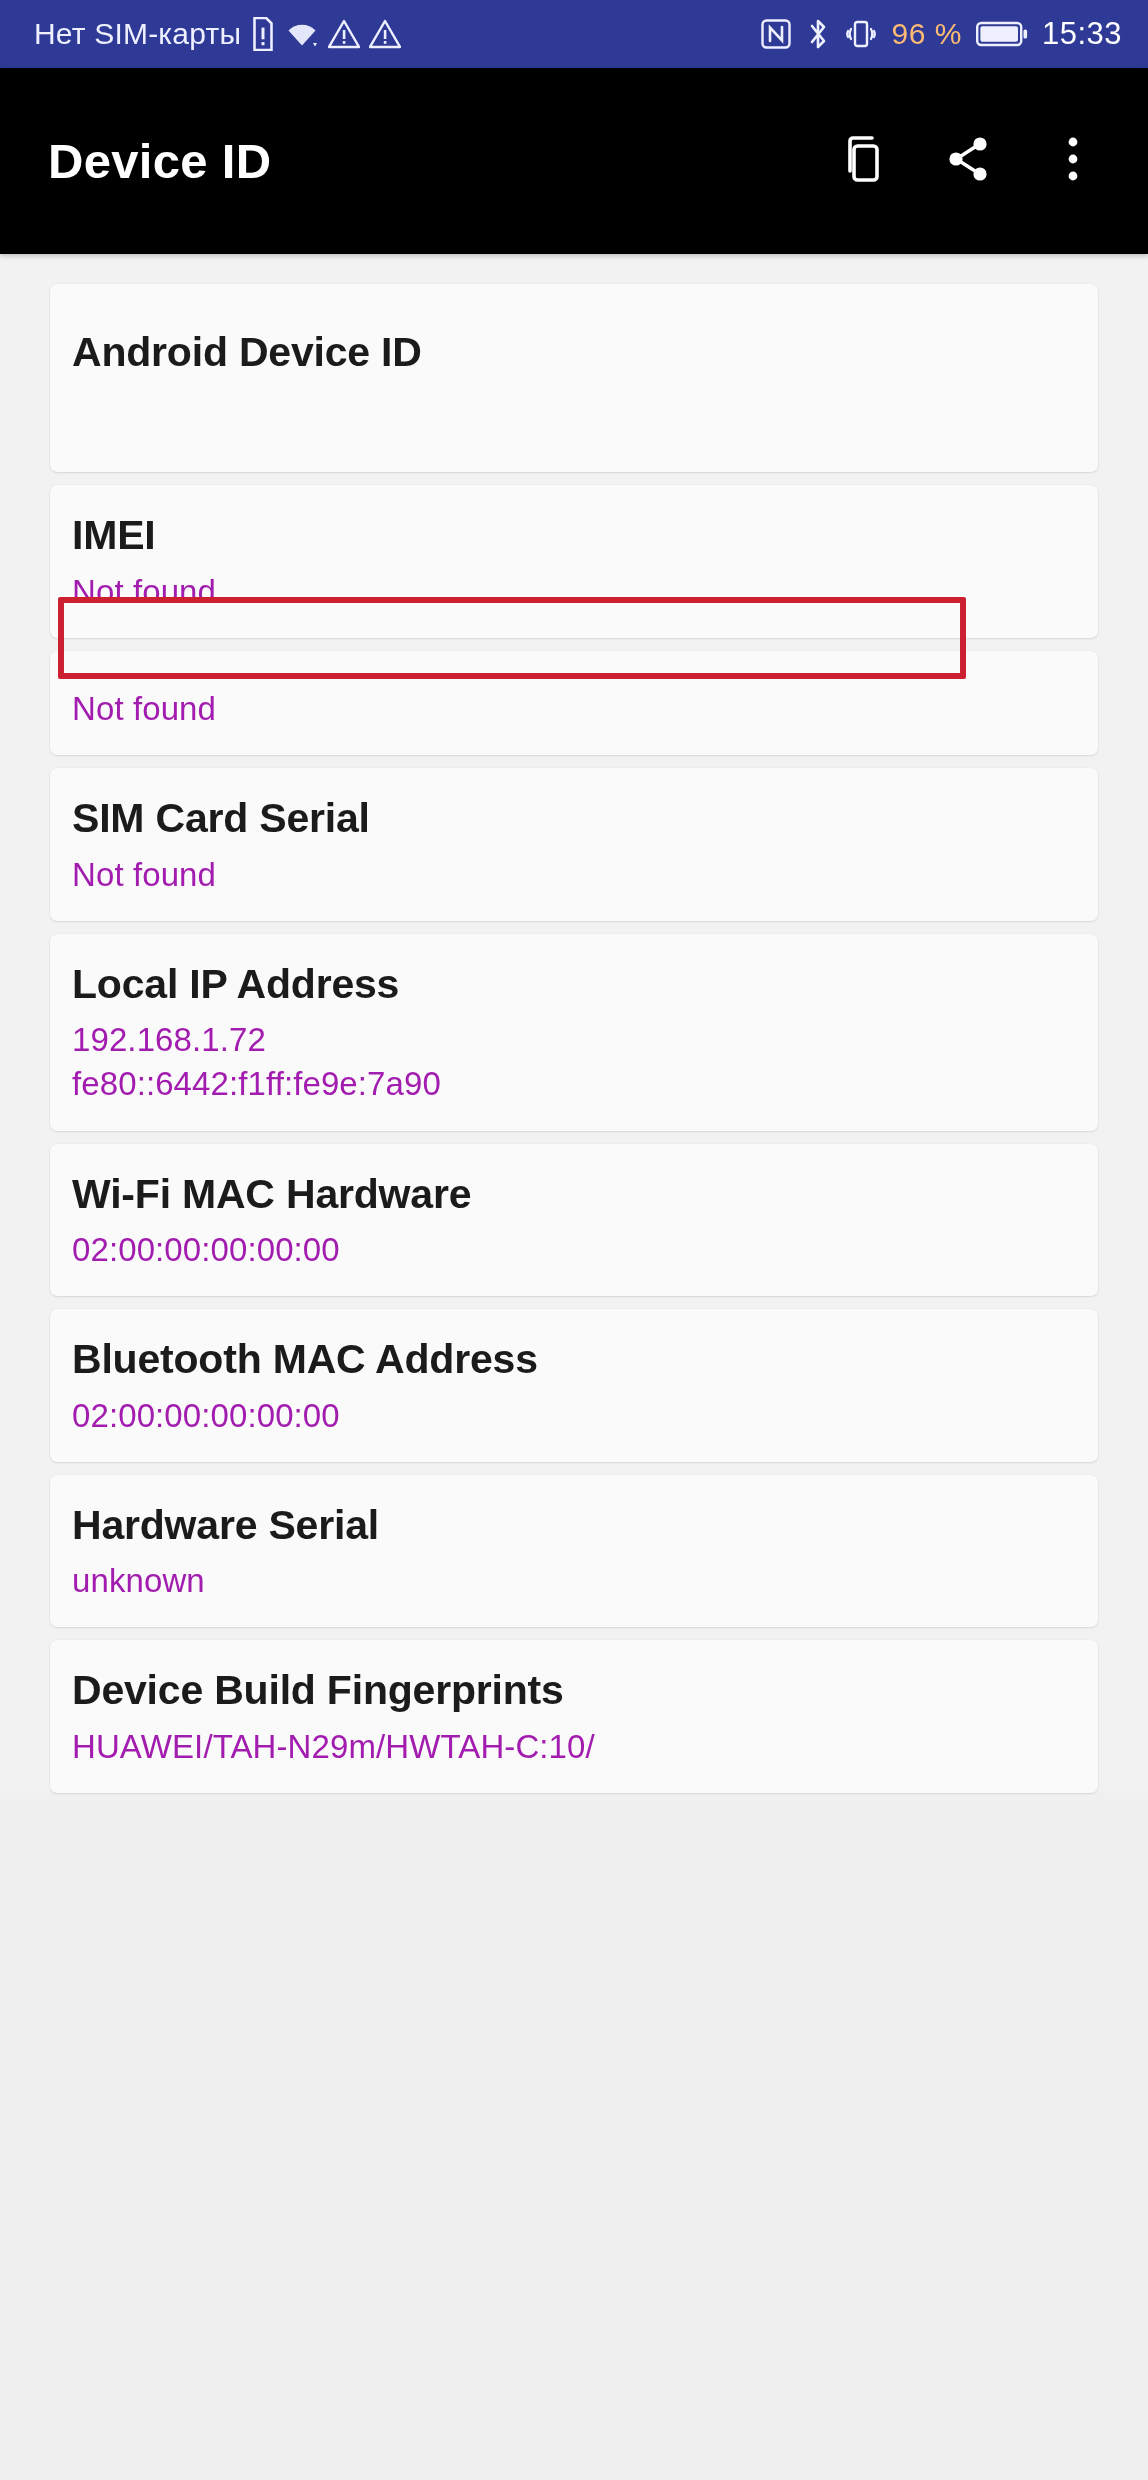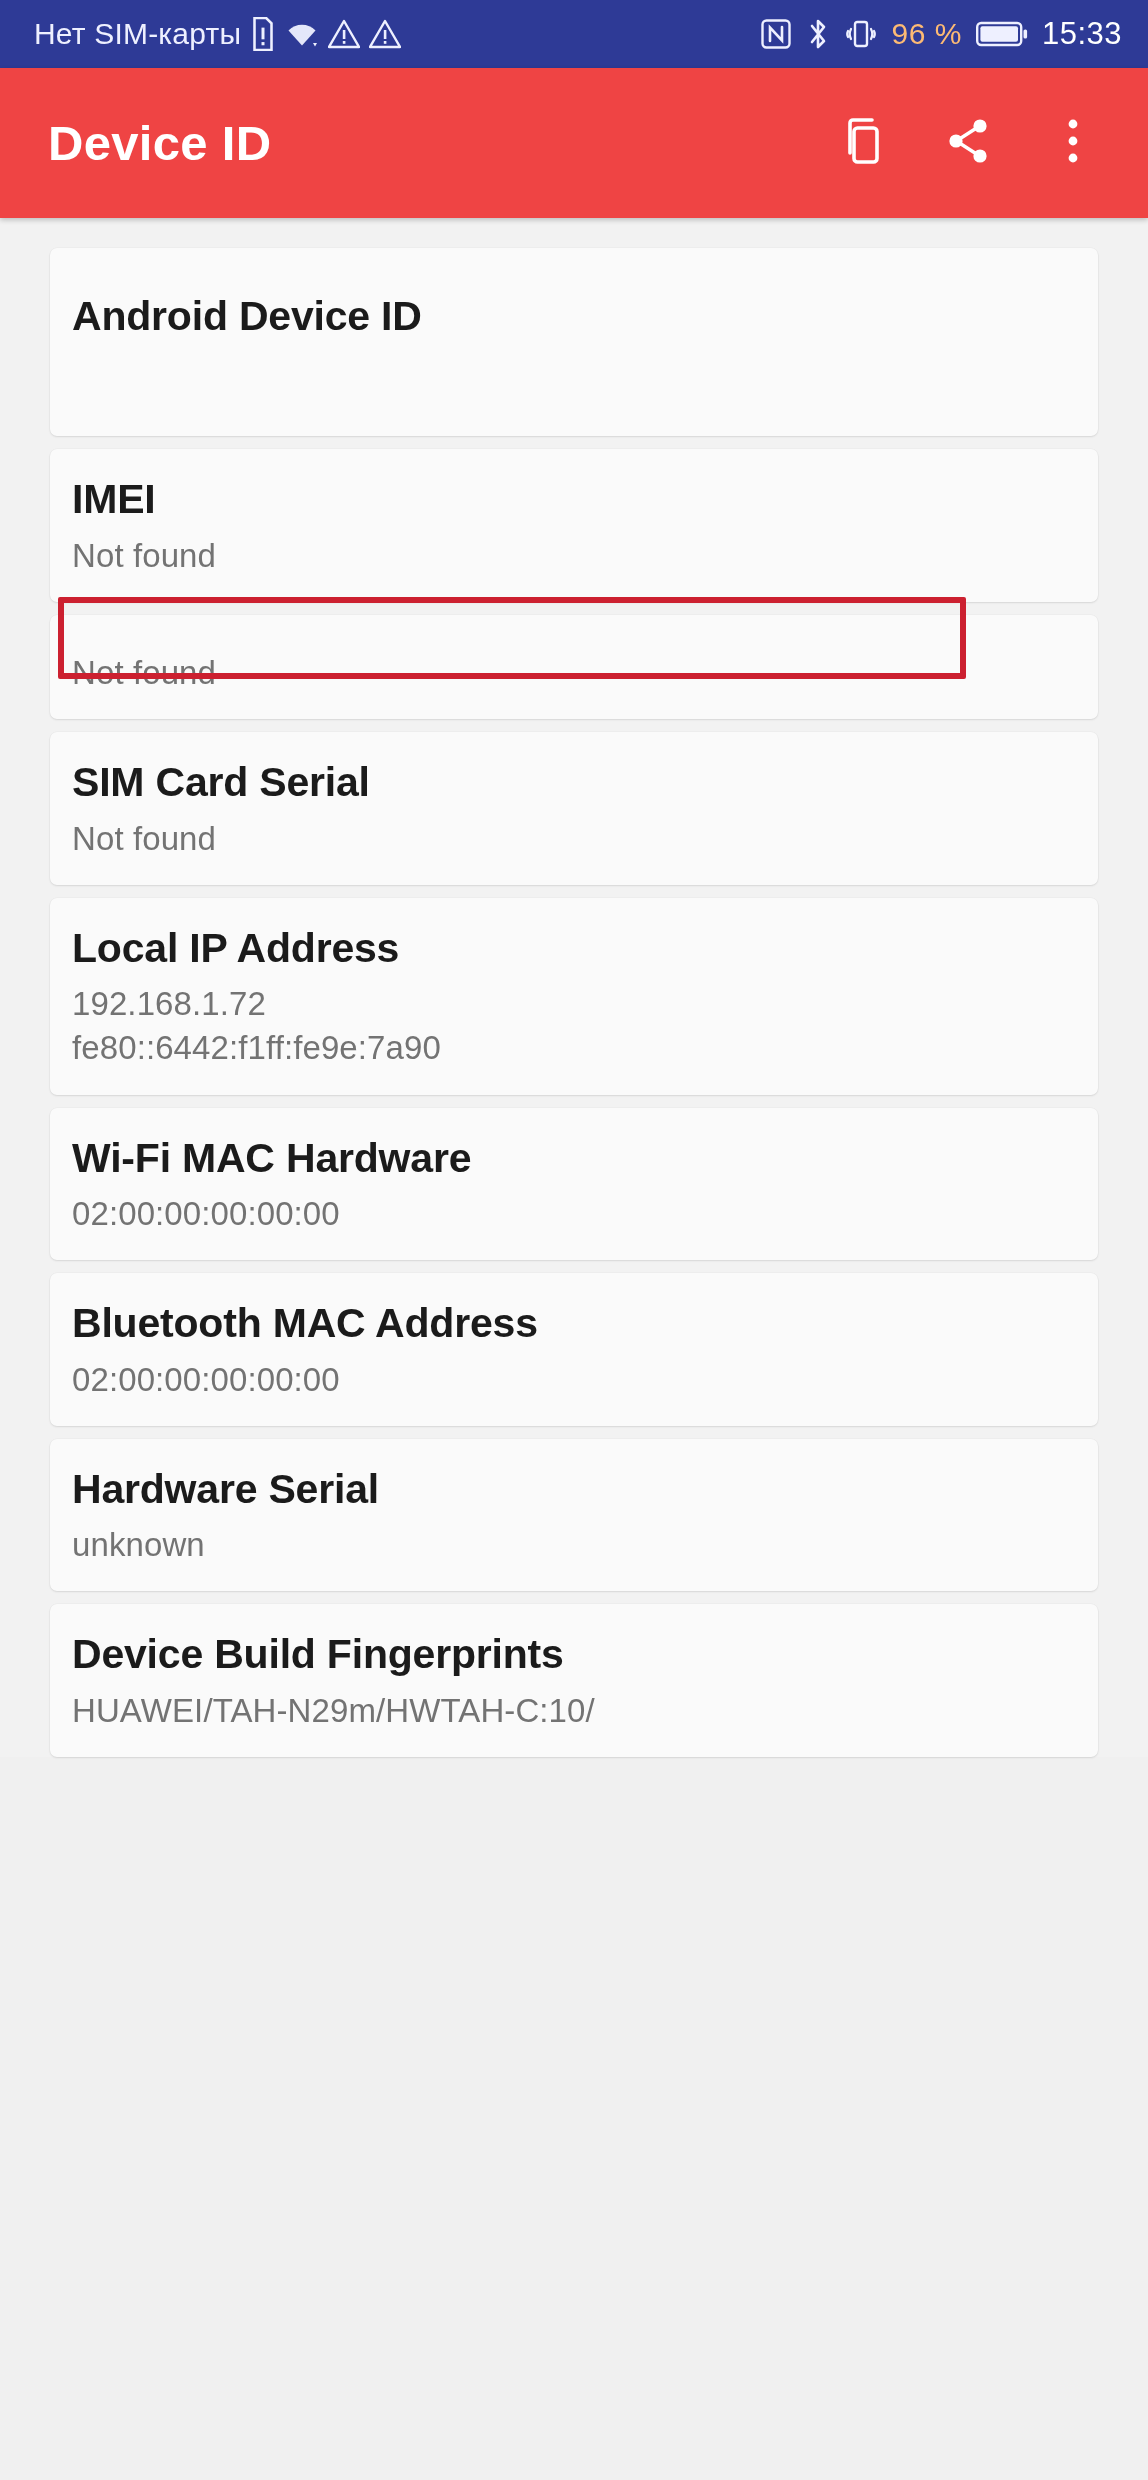--- a/index.html
+++ b/index.html
@@ -55,22 +55,22 @@
   .status-clock {
     font-size: 31px;
     color: #ffffff;
     letter-spacing: 0.5px;
     white-space: nowrap;
   }
   .sicon { display: inline-flex; align-items: center; justify-content: center; }
 
   
   .app-bar {
-    height: 150px;
-    background: #ef4444;
+    height: 186px;
+    background: #000000;
     display: flex;
     align-items: center;
     padding: 0 34px 0 48px;
     box-shadow: 0 2px 5px rgba(0,0,0,0.22);
     position: relative;
     z-index: 3;
   }
   .app-title {
     font-size: 49px;
     font-weight: bold;
@@ -112,21 +112,21 @@
     font-weight: bold;
     color: #1b1b1b;
     letter-spacing: -0.2px;
     line-height: 1.18;
   }
   .card-values {
     margin-top: 10px;
   }
   .card-value {
     font-size: 33px;
-    color: #737373;
+    color: #a21caf;
     line-height: 1.34;
     letter-spacing: 0.1px;
     white-space: pre;
   }
   .card.empty { padding-bottom: 96px; padding-top: 44px; }
 
   
   .value-redacted {
     display: flex;
     align-items: baseline;

